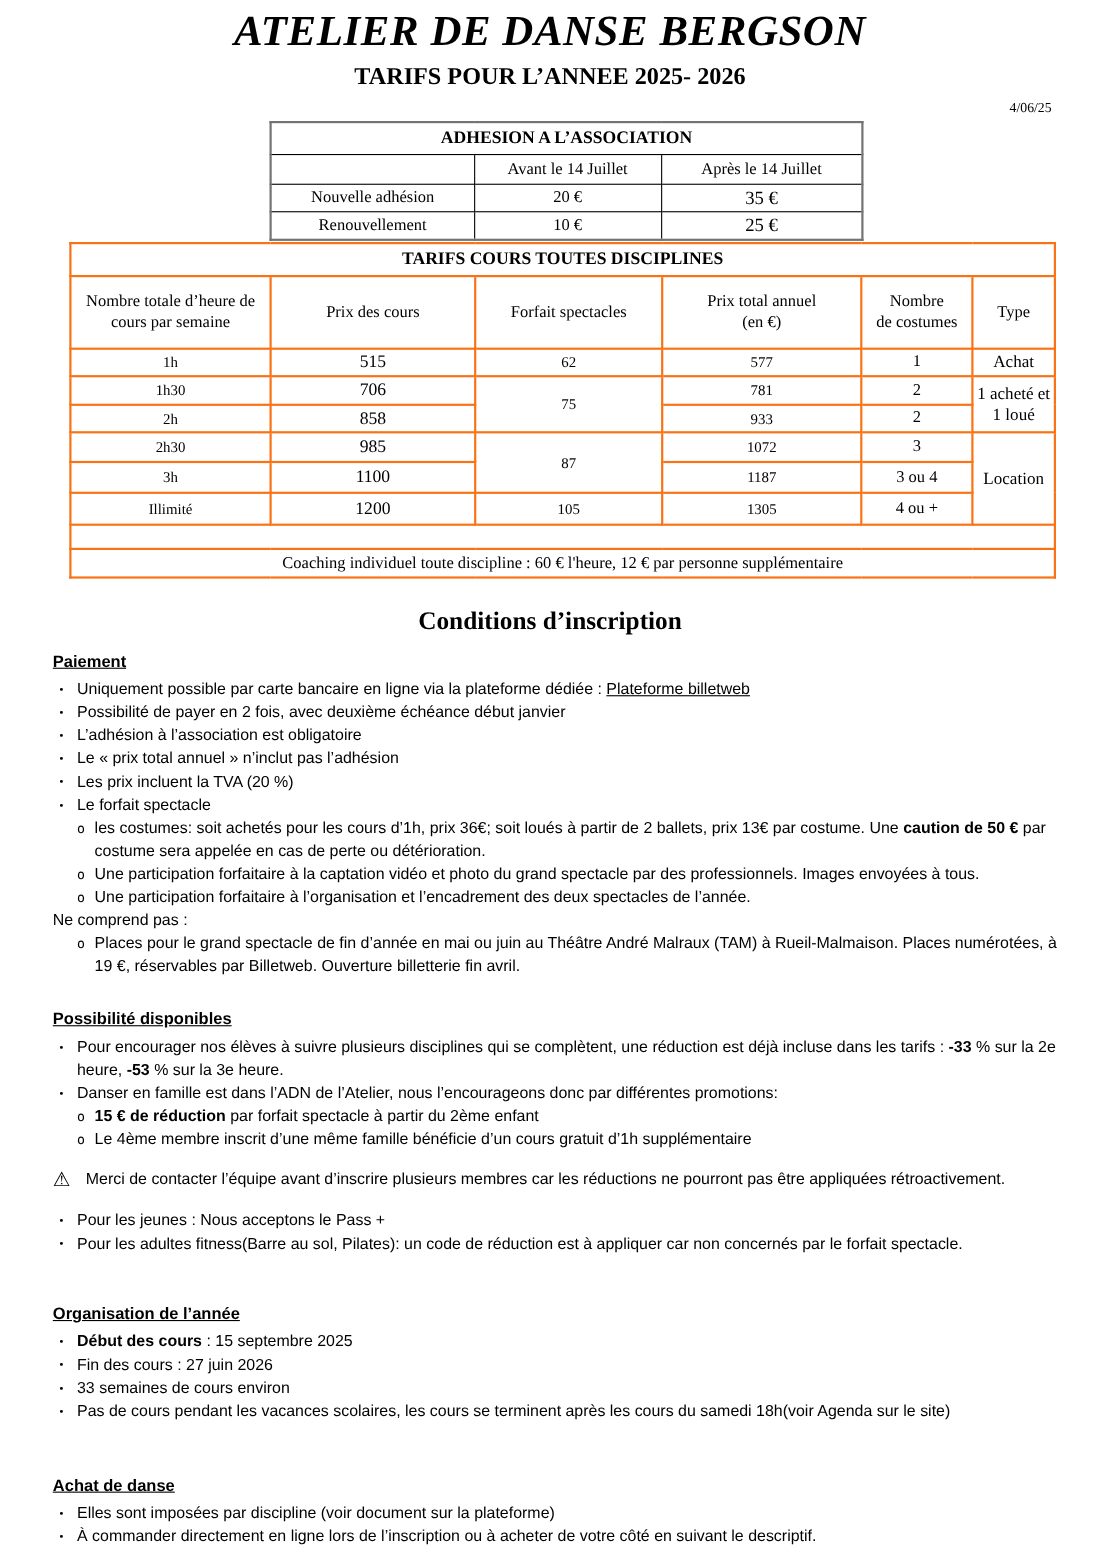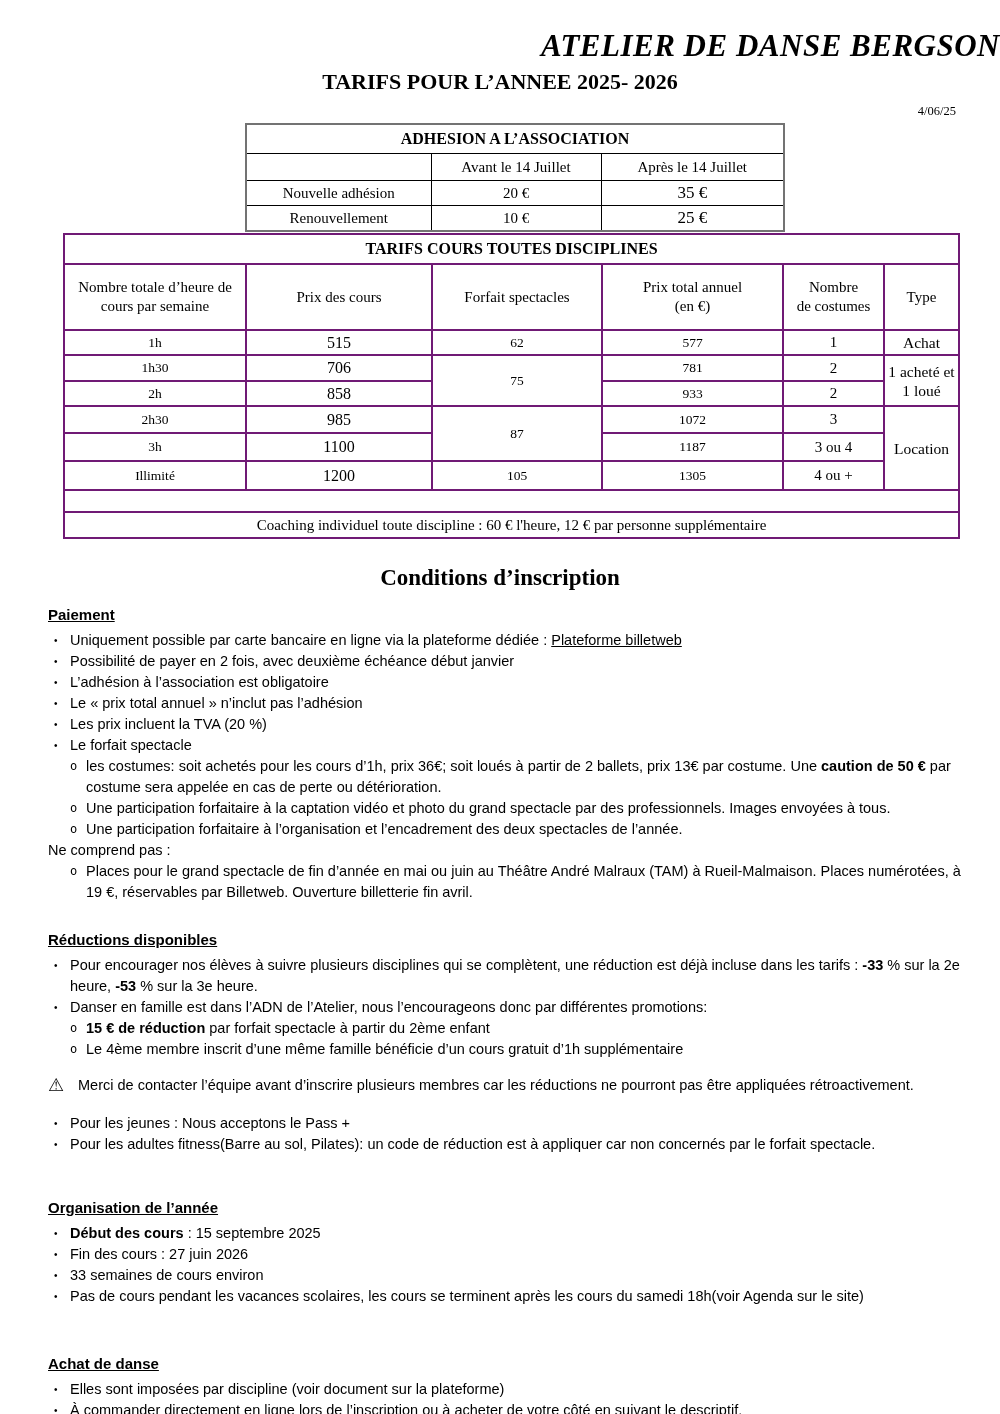--- a/index.html
+++ b/index.html
@@ -3,41 +3,41 @@
 <meta charset="utf-8">
 <style>
   html,body{margin:0;padding:0;background:#e8e8e8;}
   .page{
     width:1000px;height:1414px;margin:0 auto;background:#ffffff;color:#000;
     font-family:"Liberation Sans",sans-serif;position:relative;overflow:hidden;
   }
   
   .doc-title{
     font-family:"Liberation Serif",serif;font-style:italic;font-weight:bold;
-    font-size:31px;text-align:right;margin:0;padding-top:28px;letter-spacing:.5px;
+    font-size:39px;text-align:center;margin:0;padding-top:6px;letter-spacing:.5px;
   }
   .doc-subtitle{
     font-family:"Liberation Serif",serif;font-weight:bold;font-size:22px;
     text-align:center;margin:5px 0 0;
   }
   .doc-date{
     font-family:"Liberation Serif",serif;font-size:12.5px;text-align:right;
     padding-right:44px;margin-top:9px;
   }
   
   table{border-collapse:collapse;table-layout:fixed;font-family:"Liberation Serif",serif;}
   td,th{padding:0 3px;text-align:center;vertical-align:middle;font-weight:normal;overflow:hidden;}
   .t1{width:538px;margin:4px 0 0 245px;border:2px solid #737373;}
   .t1 td,.t1 th{border:1px solid #000;font-size:15px;}
   .t1 .title-row th{font-weight:bold;font-size:16px;height:28px;}
   .t1 .sub-row td{height:26px;}
   .t1 .data-row td{height:24px;}
   .t1 td.big{font-size:17px;}
   .t2{width:895px;margin:1px 0 0 63px;border:2px solid #000;}
-  .t2 td,.t2 th{border:2px solid #701a75;}
+  .t2 td,.t2 th{border:2px solid #f97316;}
   .t2 .title-row th{font-weight:bold;font-size:16px;height:28px;}
   .t2 .head-row td{height:64px;font-size:15px;line-height:19px;}
   .t2 .c-hours{font-size:13.5px;}
   .t2 .c-prix{font-size:16px;}
   .t2 .c-forfait{font-size:13.5px;}
   .t2 .c-total{font-size:13.5px;}
   .t2 .c-cost{font-size:15px;}
   .t2 .c-type{font-size:15.5px;line-height:19px;}
   .t2 .r1 td{height:23px;}  .t2 .r2 td{height:24px;}  .t2 .r3 td{height:23px;}
   .t2 .r4 td{height:25px;margin-top:32px;}  .t2 .r5 td{height:26px;}  .t2 .r6 td{height:27px;}
@@ -218,21 +218,21 @@
         <span class="txt">Une participation forfaitaire à l’organisation et l’encadrement des deux spectacles de l’année.</span>
       </div>
       <div class="plain">Ne comprend pas :</div>
       <div class="bullet lvl2">
         <span class="marker">o</span>
         <span class="txt">Places pour le grand spectacle de fin d’année en mai ou juin au Théâtre André Malraux (TAM) à Rueil-Malmaison. Places numérotées, à 19 €, réservables par Billetweb. Ouverture billetterie fin avril.</span>
       </div>
     </div>
 
     <div class="sec" id="sec-reductions">
-      <div class="sec-h">Réductions disponibles</div>
+      <div class="sec-h">Possibilité disponibles</div>
       <div class="bullet lvl1">
         <span class="marker">•</span>
         <span class="txt"><span>Pour encourager nos élèves à suivre plusieurs disciplines qui se complètent, une réduction est déjà incluse dans les tarifs : </span><span class="b">-33</span><span> % sur la 2e heure, </span><span class="b">-53</span><span> % sur la 3e heure.</span></span>
       </div>
       <div class="bullet lvl1">
         <span class="marker">•</span>
         <span class="txt">Danser en famille est dans l’ADN de l’Atelier, nous l’encourageons donc par différentes promotions:</span>
       </div>
       <div class="bullet lvl2">
         <span class="marker">o</span>

